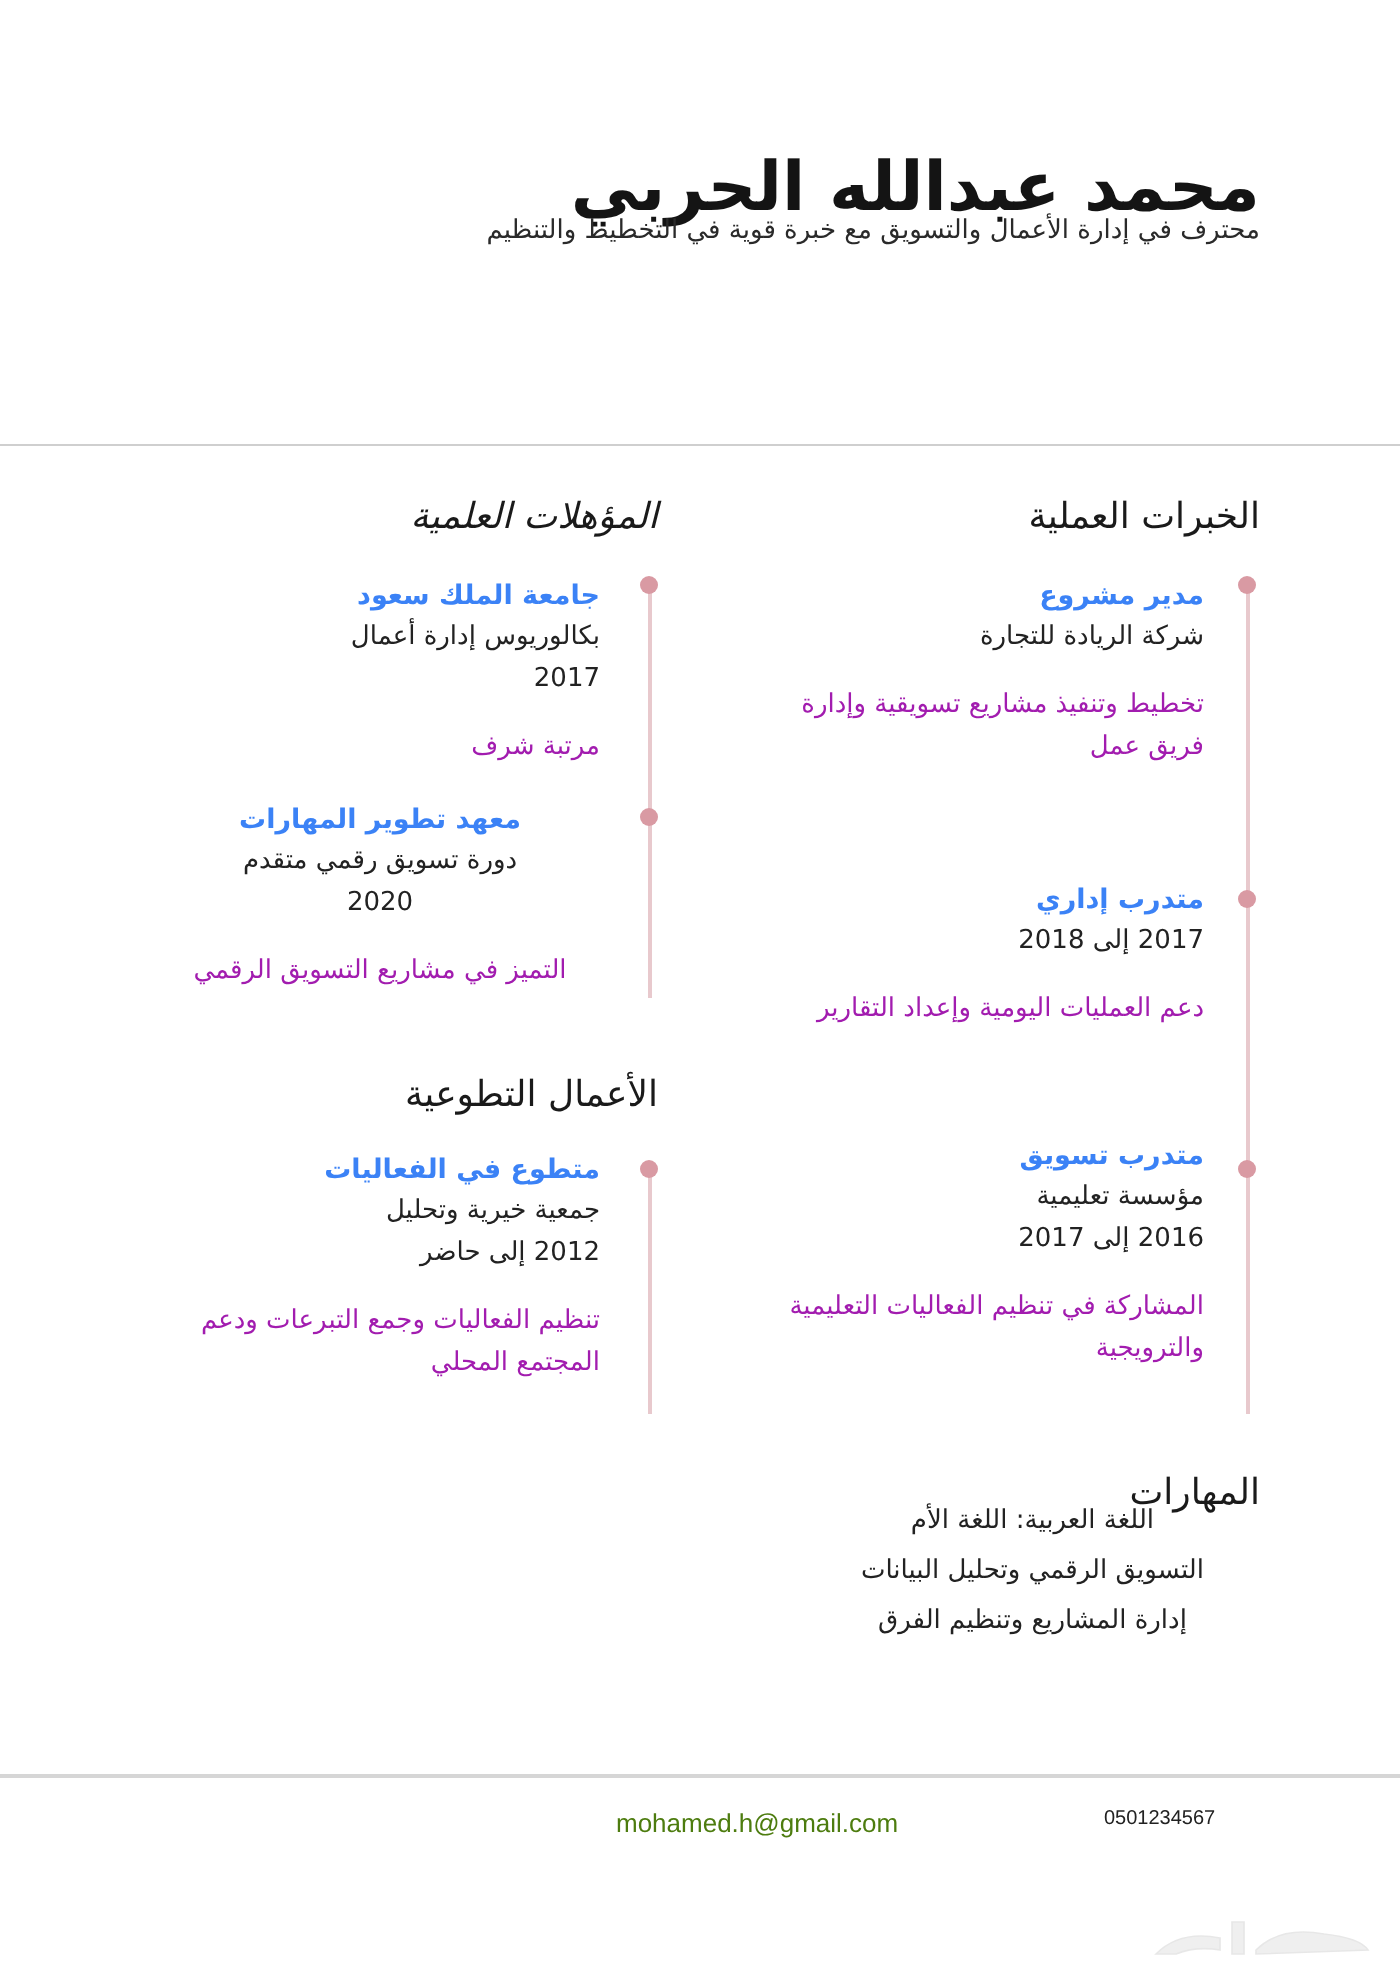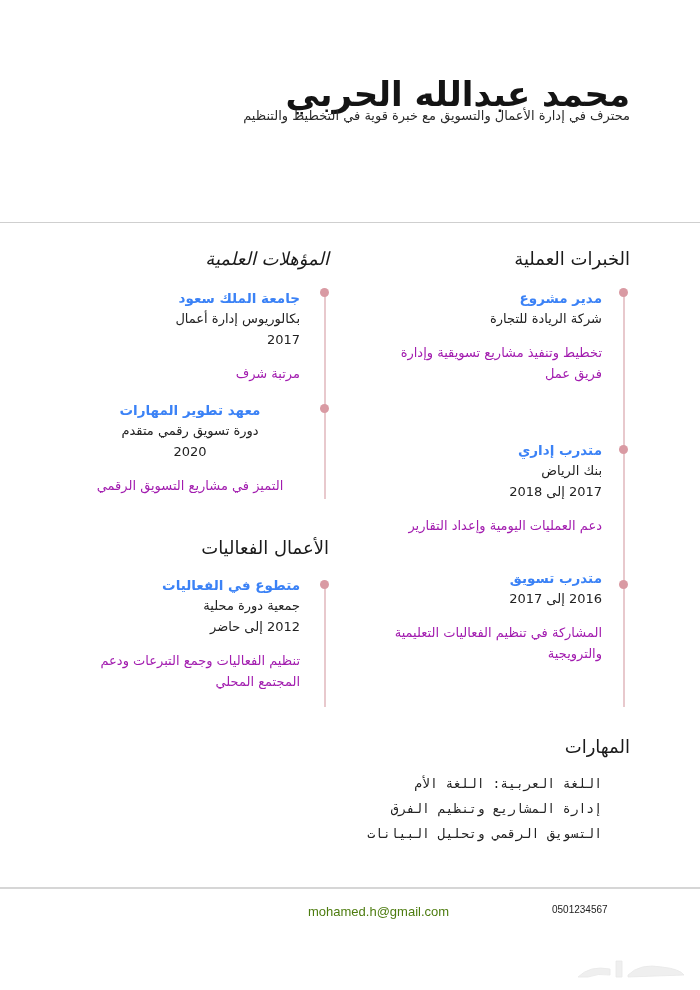--- a/index.html
+++ b/index.html
@@ -86,24 +86,23 @@
     .entry .desc {
       font-size: 13px;
       color: #a21caf;
       line-height: 21px;
       margin-top: 13px;
     }
 
     .skills-list {
       position: absolute;
       right: 98px;
-      top: 772px;
-      direction: rtl;
-      text-align: right;
-      font-family: Liberation Mono, monospace;
+      top: 748px;
+      direction: rtl;
+      text-align: center;
     }
     .skills-list .skill {
       font-size: 13px;
       color: #222;
       line-height: 25px;
     }
 
     .contact-email {
       position: absolute;
       left: 308px;
@@ -148,27 +147,27 @@
 <div class="timeline-dot" style="left:619px; top:580px;"></div>
 
 <div class="entry" style="right:98px; top:288px; width:230px;">
   <div class="title">مدير مشروع</div>
   <div class="line">شركة الريادة للتجارة</div>
   <div class="desc">تخطيط وتنفيذ مشاريع تسويقية وإدارة فريق عمل</div>
 </div>
 
 <div class="entry" style="right:98px; top:440px; width:230px;">
   <div class="title">متدرب إداري</div>
-  <div class="line">بنك الرياض</div>
   <div class="line">2017 إلى 2018</div>
   <div class="desc">دعم العمليات اليومية وإعداد التقارير</div>
 </div>
 
 <div class="entry" style="right:98px; top:568px; width:230px;">
   <div class="title">متدرب تسويق</div>
+  <div class="line">مؤسسة تعليمية</div>
   <div class="line">2016 إلى 2017</div>
   <div class="desc">المشاركة في تنظيم الفعاليات التعليمية والترويجية</div>
 </div>
 
 <div class="section-title" style="right:371px; top:248px;font-style:italic;">المؤهلات العلمية</div>
 
 <div class="timeline-line" style="left:324px; top:293px; height:206px;"></div>
 <div class="timeline-dot" style="left:320px; top:288px;"></div>
 <div class="timeline-dot" style="left:320px; top:404px;"></div>
 
@@ -179,37 +178,37 @@
   <div class="desc">مرتبة شرف</div>
 </div>
 
 <div class="entry" style="right:400px; top:400px; width:220px;text-align:center;">
   <div class="title">معهد تطوير المهارات</div>
   <div class="line">دورة تسويق رقمي متقدم</div>
   <div class="line">2020</div>
   <div class="desc">التميز في مشاريع التسويق الرقمي</div>
 </div>
 
-<div class="section-title" style="right:371px; top:537px;">الأعمال الفعاليات</div>
+<div class="section-title" style="right:371px; top:537px;">الأعمال التطوعية</div>
 
 <div class="timeline-line" style="left:324px; top:585px; height:122px;"></div>
 <div class="timeline-dot" style="left:320px; top:580px;"></div>
 
 <div class="entry" style="right:400px; top:575px; width:230px;">
   <div class="title">متطوع في الفعاليات</div>
-  <div class="line">جمعية دورة محلية</div>
+  <div class="line">جمعية خيرية وتحليل</div>
   <div class="line">2012 إلى حاضر</div>
   <div class="desc">تنظيم الفعاليات وجمع التبرعات ودعم المجتمع المحلي</div>
 </div>
 
 <div class="section-title" style="right:70px; top:736px;">المهارات</div>
 <div class="skills-list">
   <div class="skill">اللغة العربية: اللغة الأم</div>
+  <div class="skill">التسويق الرقمي وتحليل البيانات</div>
   <div class="skill">إدارة المشاريع وتنظيم الفرق</div>
-  <div class="skill">التسويق الرقمي وتحليل البيانات</div>
 </div>
 
 <div class="divider bottom"></div>
 
 <div class="contact-email">mohamed.h@gmail.com</div>
 <div class="contact-phone">0501234567</div>
 
 <div class="watermark">
   <svg width="120" height="28" viewBox="0 0 120 28">
     <path d="M8 22 Q20 10 40 14 L40 20 Q28 18 18 22 Z" fill="#e6e6e6" stroke="#d8d8d8" stroke-width="0.8"></path>

